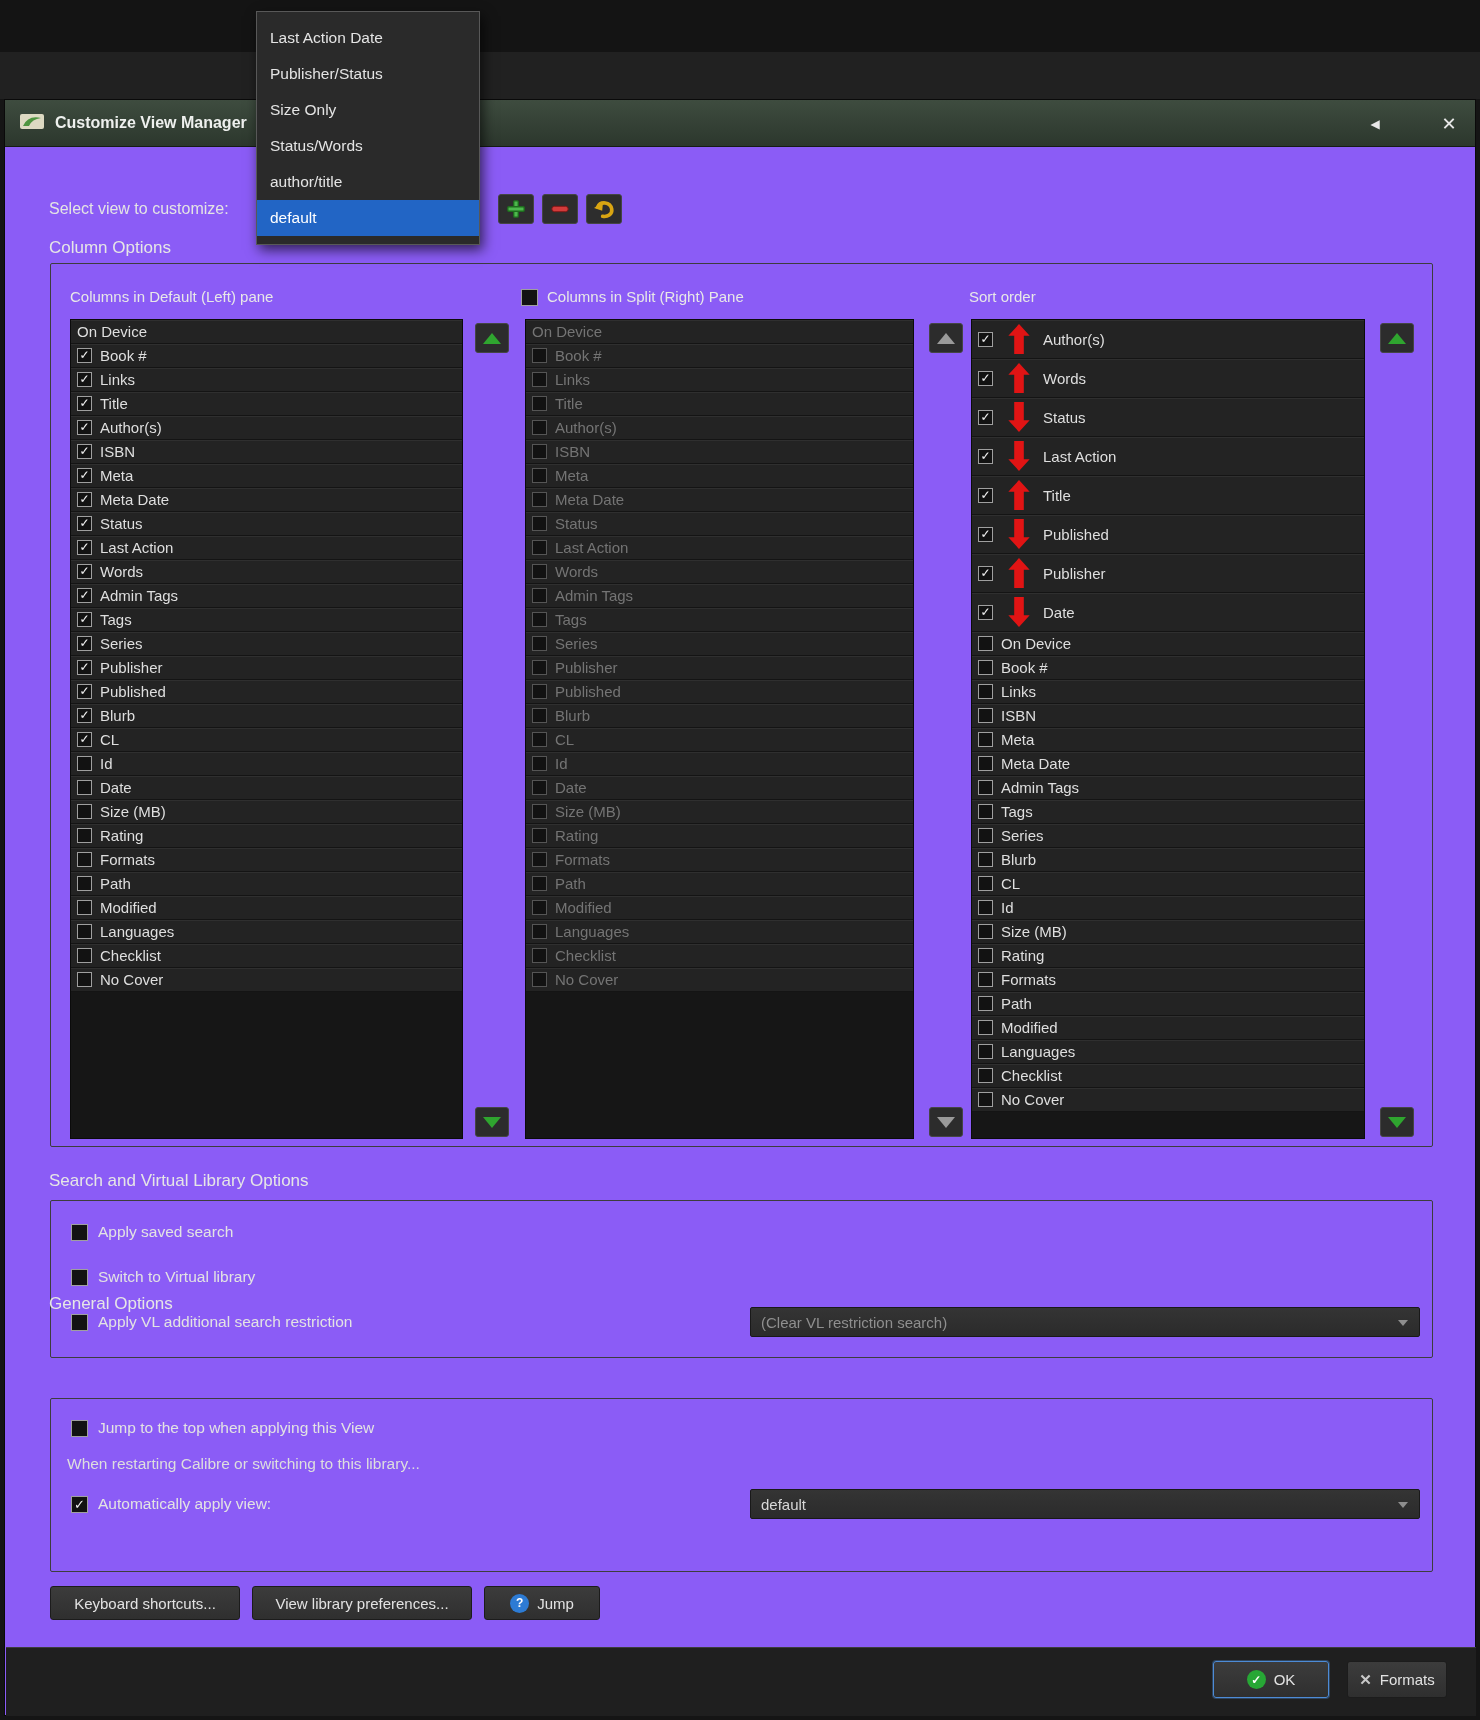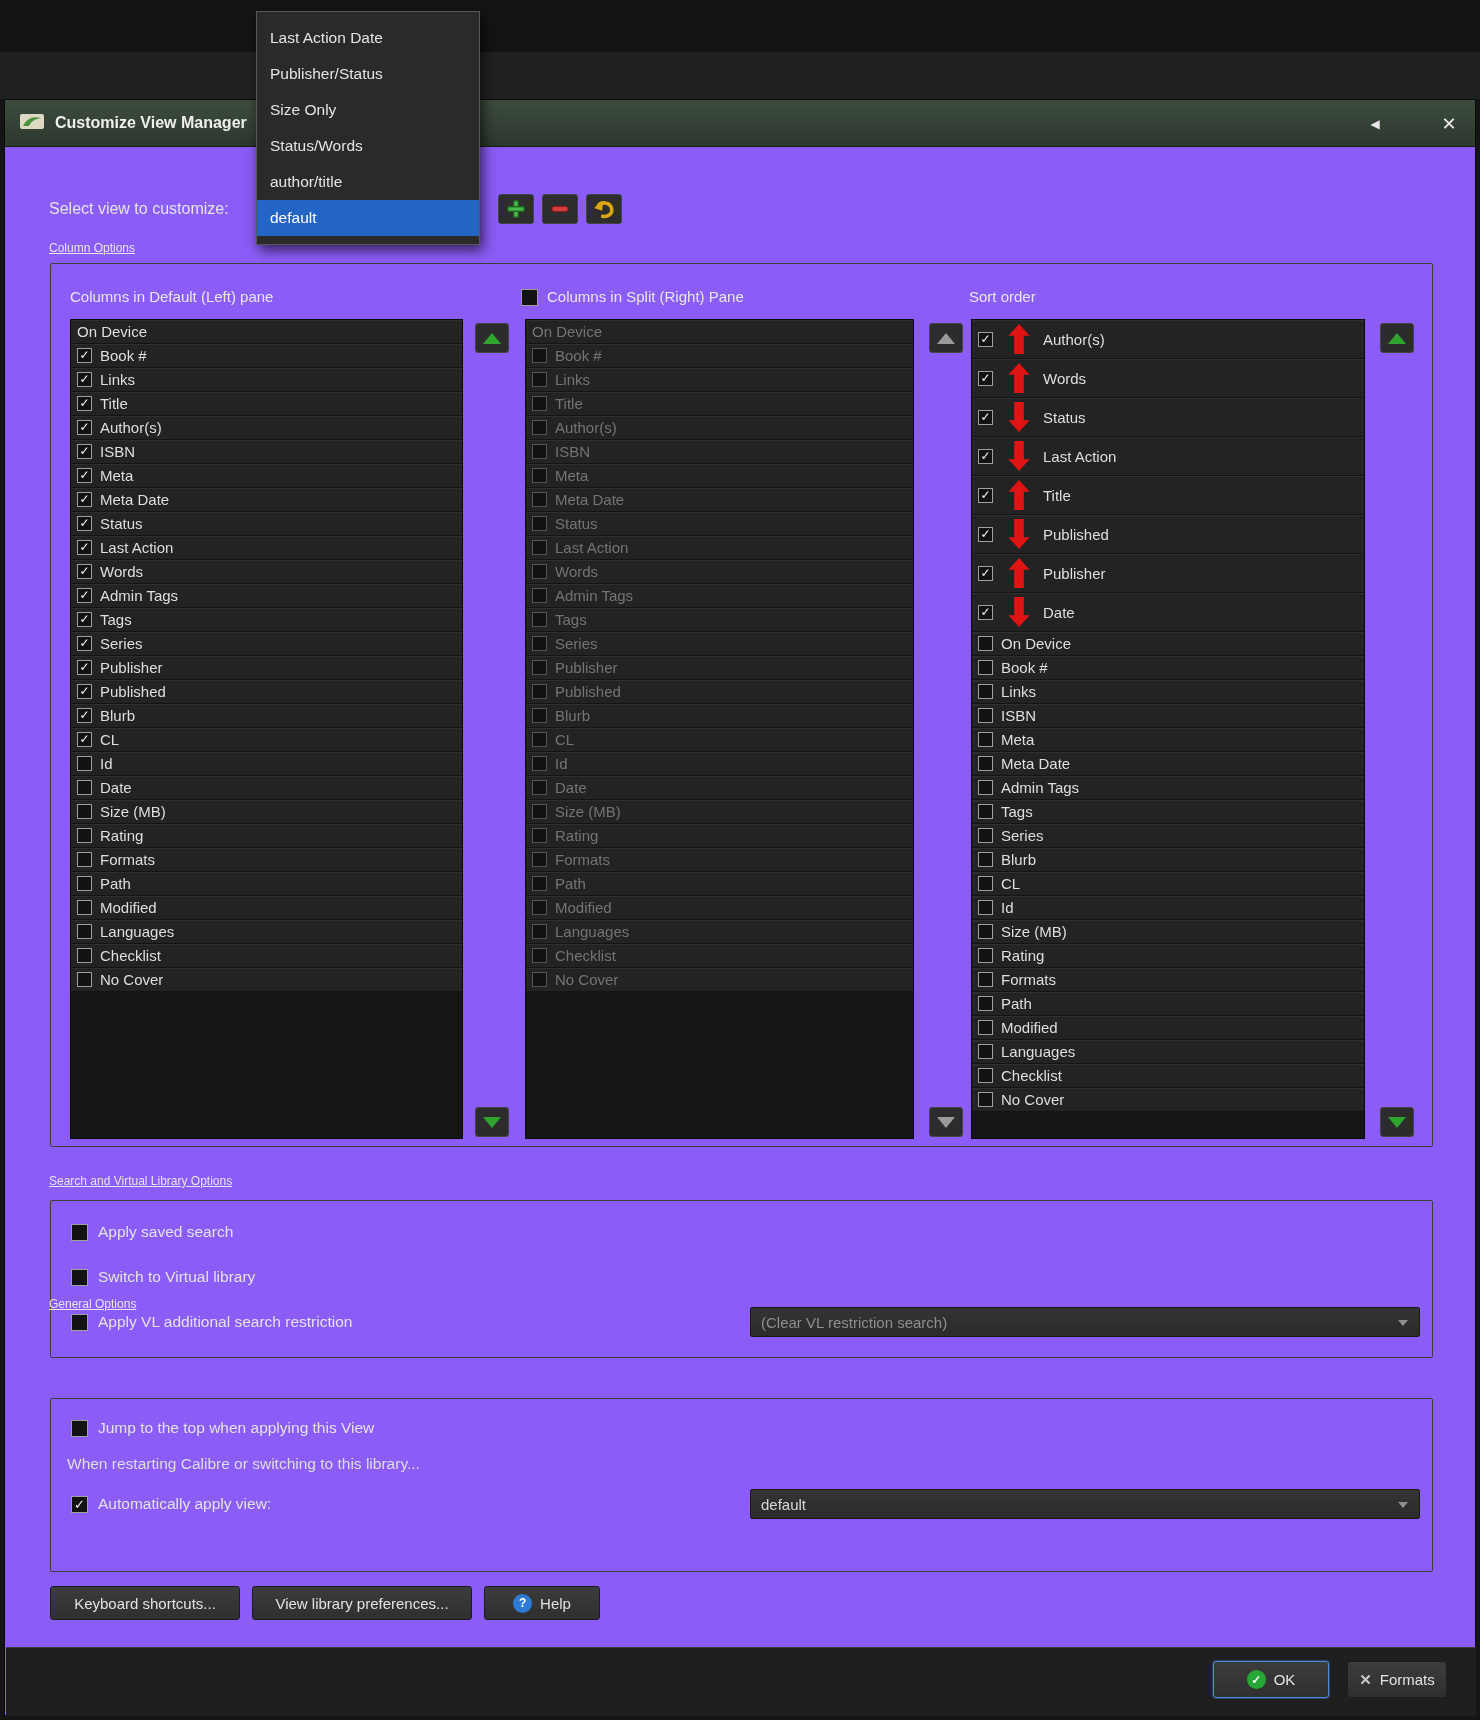--- a/index.html
+++ b/index.html
@@ -27,21 +27,21 @@
   .tb-btn.collapse{left:1356px;font-size:12px;}
   .tb-btn.close{left:1430px;font-size:18px;}
 
   .sel-label{left:44px;top:94px;height:30px;line-height:30px;color:#e4e4e4;font-size:16px;}
   .small-btn{top:94px;width:36px;height:30px;background:#2d2d2d;border:1px solid #454545;border-radius:3px;
              display:flex;align-items:center;justify-content:center;}
   .small-btn.plus{left:493px;}
   .small-btn.minus{left:537px;}
   .small-btn.undo{left:581px;}
 
-  .section-label{color:#e6e6e6;font-size:12px;height:24px;line-height:24px;text-decoration:underline;}
+  .section-label{color:#e6e6e6;font-size:17px;height:24px;line-height:24px;}
   .gbox{border:1px solid #3d3d3d;border-radius:2px;}
 
   .pane-title{color:#e8e8e8;font-size:15px;height:24px;line-height:24px;}
   .split-title{display:flex;align-items:center;gap:9px;height:24px;}
 
   .pane{background:#161616;border:1px solid #0b0b0b;overflow:hidden;}
   .lrow{height:24px;display:flex;align-items:center;gap:8px;padding:0 6px;background:#232323;
         border-bottom:1px solid #141414;box-shadow:inset 0 1px 0 rgba(255,255,255,0.055);}
   .lrow.tall{height:39px;}
   .lrow .lbl{color:#dfdfdf;font-size:15px;white-space:nowrap;}
@@ -586,21 +586,21 @@
 
 
     <div class="abs btn" style="left:45px;top:1486px;width:190px">
       <span>Keyboard shortcuts...</span>
     </div>
     <div class="abs btn" style="left:247px;top:1486px;width:220px">
       <span>View library preferences...</span>
     </div>
     <div class="abs btn" style="left:479px;top:1486px;width:116px">
       <span class="icon-circle help-ic">?</span>
-      <span>Help</span>
+      <span>Jump</span>
     </div>
 
     <div class="abs bottombar"></div>
 
     <div class="abs btn ok" style="left:1208px;top:1561px;width:116px;height:37px">
       <span class="icon-circle ok-ic">✓</span>
       <span>OK</span>
     </div>
     <div class="abs btn" style="left:1342px;top:1561px;width:100px;height:37px">
       <span class="cancel-x">✕</span>

